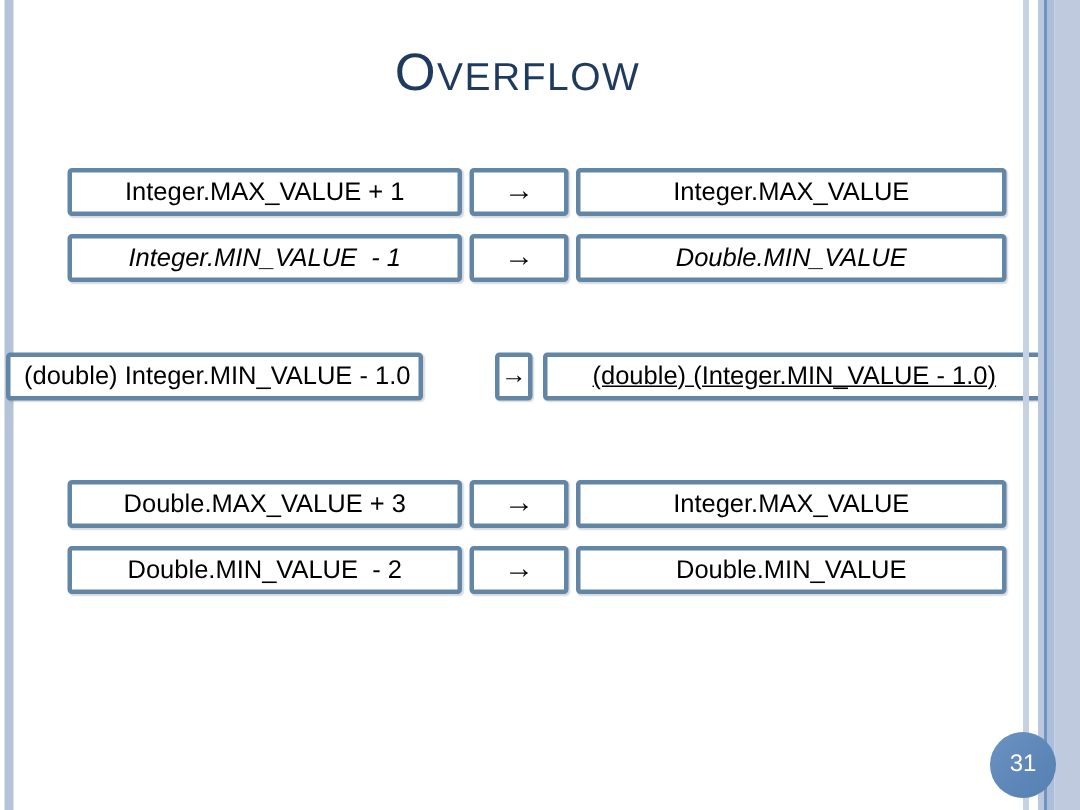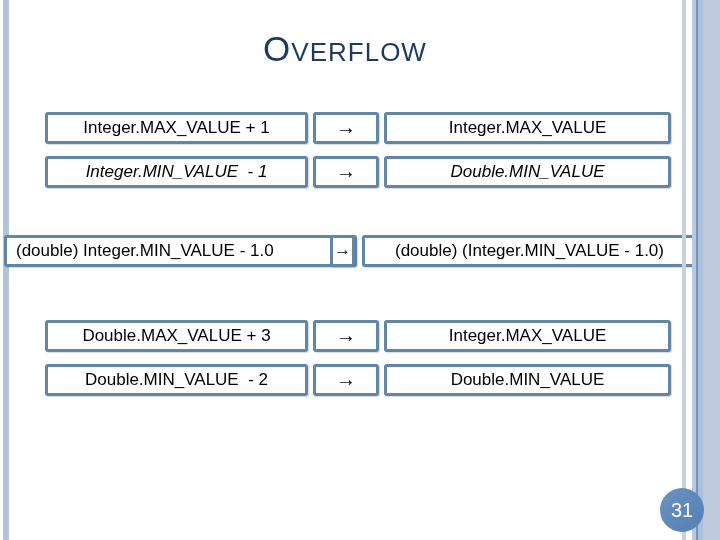--- a/index.html
+++ b/index.html
@@ -55,39 +55,39 @@
     box-shadow: 1px 1px 1px rgba(90,100,115,0.25);
   }
   .arrow-box { font-size: 20px; padding-bottom: 2px; }
 
   
   .std .expr   { left: 45px;  width: 263px; }
   .std .arrow-box { left: 313px; width: 66px; }
   .std .result { left: 384px; width: 287px; }
 
   
-  .wide .expr   { left: 4px;   width: 353px; justify-content: flex-start; padding-left: 9px; }
+  .wide .expr   { left: 4px;   width: 278px; justify-content: flex-start; padding-left: 9px; }
   .wide .arrow-box { left: 330px; width: 25px; font-size: 17px; }
-  .wide .result { left: 362px; width: 335px; }
+  .wide .result { left: 362px; width: 335px; text-decoration: underline; }
 
   .row-1 .box { top: 112px; }
   .row-2 .box { top: 156px; font-style: italic; }
   .row-3 .box { top: 235px; }
   .row-4 .box { top: 320px; }
   .row-5 .box { top: 364px; }
 
   
   .page-badge {
     position: absolute;
     left: 660px; top: 488px;
     width: 44px; height: 44px;
     border-radius: 50%;
     background: linear-gradient(135deg, #6a92c2, #557fb2);
     color: #ffffff;
-    font-size: 20px;
+    font-size: 16px;
     display: flex;
     align-items: center;
     justify-content: center;
     z-index: 5;
   }
 </style>
 </head>
 <body>
 
 <div class="slide">

